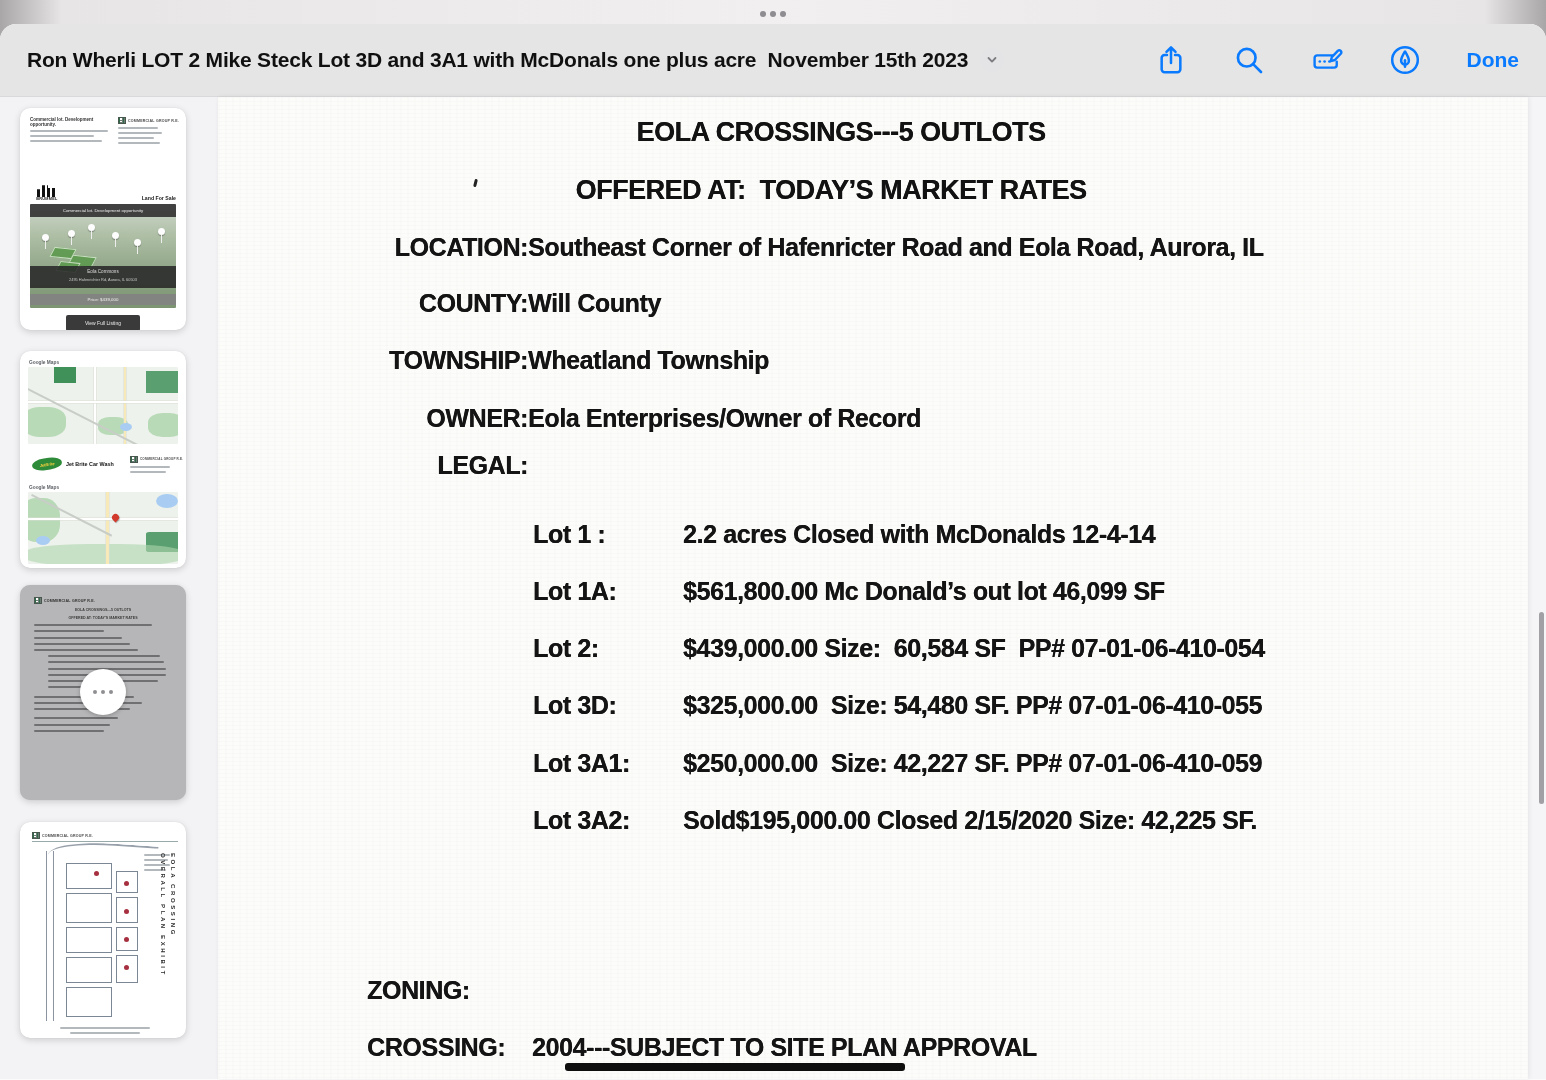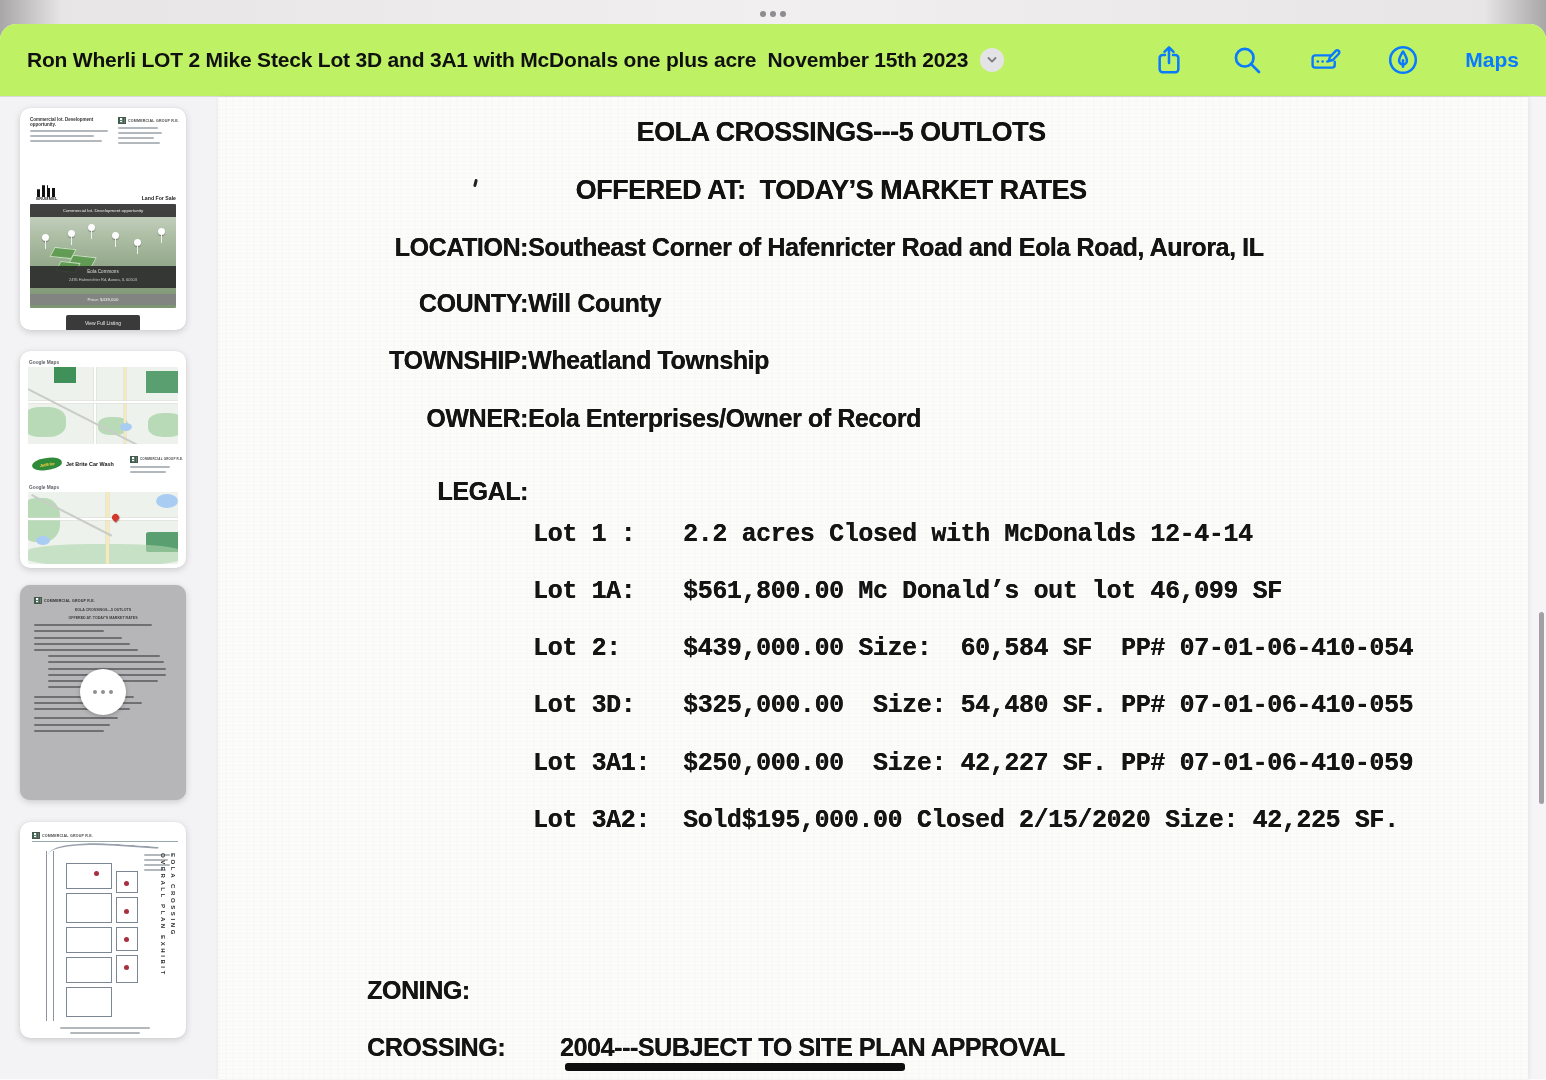--- a/index.html
+++ b/index.html
@@ -12,21 +12,21 @@
   
   .top-strip { position:absolute; top:0; left:0; width:100%; height:26px; }
   .drag-handle { position:absolute; top:11px; left:50%; transform:translateX(-50%);
     display:flex; gap:4px; cursor:pointer; }
   .drag-handle i { width:6px; height:6px; border-radius:50%; background:#8e8c90; }
 
   
   .window { position:absolute; top:24px; left:0; width:1546px; height:1056px;
     background:#fbfbfb; border-radius:16px 16px 0 0; overflow:hidden; }
 
-  .toolbar { position:relative; height:73px; background:#bef264;
+  .toolbar { position:relative; height:73px; background:#e5e5e5;
     border-bottom:1px solid #d9d8db; display:flex; align-items:center; }
   .title-group { display:flex; align-items:center; margin-left:27px; min-width:0; }
   .doc-title { font-size:21px; font-weight:700; color:#101010; white-space:pre; letter-spacing:-0.2px; }
   .title-chevron { margin-left:12px; width:24px; height:24px; border:none; border-radius:50%;
     background:#e4e3e6; display:flex; align-items:center; justify-content:center; cursor:pointer; flex:none; }
   .toolbar-actions { margin-left:auto; margin-right:27px; display:flex; align-items:center; gap:46px; }
   .tb-icon { width:32px; height:32px; display:block; cursor:pointer; }
   .done-btn { border:none; background:none; font-family:inherit; font-size:21px; font-weight:700;
     color:#0a7aff; cursor:pointer; }
 
@@ -124,24 +124,24 @@
   .page { position:absolute; left:0; top:0; width:1310px; height:982px; background:#fcfcfa;
     box-shadow:1px 0 5px rgba(0,0,0,.07);
     background-image:
       repeating-linear-gradient(180deg, rgba(110,110,95,.022) 0 1px, transparent 1px 4px),
       repeating-linear-gradient(90deg, rgba(110,110,95,.015) 0 2px, transparent 2px 7px); }
   .doc-row { position:absolute; display:flex; font-weight:700; font-size:25px;
     letter-spacing:-0.4px; color:#141414; white-space:pre; text-shadow:.3px 0 0 currentColor; }
   .doc-row .lbl { flex:none; }
   .field .lbl { width:160px;text-align:right; }
   .field { left:150px; }
-  .lot { left:315px;font-family:Liberation Mono, monospace; }
+  .lot { left:315px; }
   .lot .lbl { width:150px; }
   .cont { left:462px; }
-  .foot-f { left:149px;gap:28px; }
+  .foot-f { left:149px; }
   .foot-f .lbl { width:165px; }
   .doc-h { position:absolute; left:0; width:100%; text-align:center; font-weight:700;
     font-size:27px; letter-spacing:-0.5px; color:#121212; white-space:pre; text-shadow:.3px 0 0 currentColor; }
   .annex-underline { position:absolute; left:347px; top:966px; width:340px; height:8px;
     background:#0e0e0e; border-radius:3px; }
   .scan-noise { position:absolute; left:256px; top:82px; width:3px; height:8px; background:#222;
     border-radius:2px; transform:rotate(14deg); }
   .scrollbar-thumb { position:absolute; right:2px; top:515px; width:5px; height:192px;
     background:#a0a0a5; border-radius:3px; cursor:pointer; }
 </style>
@@ -184,21 +184,21 @@
           <circle cx="6.6" cy="13.1" r="1" fill="#0a7aff" stroke="none"></circle>
           <circle cx="10.2" cy="13.1" r="1" fill="#0a7aff" stroke="none"></circle>
           <circle cx="13.8" cy="13.1" r="1" fill="#0a7aff" stroke="none"></circle>
           <path d="M15.6 9.9 L20.1 5.2 a1.55 1.55 0 0 1 2.25 2.14 L17.9 12 l-3.1 .9 z"></path>
         </svg>
         <svg class="tb-icon" viewBox="0 0 24 24" fill="none" stroke="#0a7aff" stroke-width="1.9" stroke-linecap="round" stroke-linejoin="round">
           <circle cx="12" cy="12" r="9.6"></circle>
           <path d="M12 5.6 c-1.7 2.8 -2.9 5 -2.9 6.9 a2.9 2.9 0 0 0 5.8 0 c0 -1.9 -1.2 -4.1 -2.9 -6.9 Z"></path>
           <path d="M12 12.2 V17"></path>
         </svg>
-        <button class="done-btn">Maps</button>
+        <button class="done-btn">Done</button>
       </div>
     </div>
 
     <div class="content">
 
       <aside class="sidebar">
 
         <div class="thumb t1">
           <div class="hdr">
             <div class="email">
@@ -368,21 +368,21 @@
           </div>
           <div class="doc-row field" style="top:192px">
             <span class="lbl">COUNTY:</span><span class="val">Will County</span>
           </div>
           <div class="doc-row field" style="top:249px">
             <span class="lbl">TOWNSHIP:</span><span class="val">Wheatland Township</span>
           </div>
           <div class="doc-row field" style="top:307px">
             <span class="lbl">OWNER:</span><span class="val">Eola Enterprises/Owner of Record</span>
           </div>
-          <div class="doc-row field" style="top:380px">
+          <div class="doc-row field" style="top:354px">
             <span class="lbl">LEGAL:</span>
           </div>
 
           <div class="doc-row lot" style="top:423px">
             <span class="lbl">Lot 1 :</span><span class="val">2.2 acres Closed with McDonalds 12-4-14</span>
           </div>
           <div class="doc-row lot" style="top:480px">
             <span class="lbl">Lot 1A:</span><span class="val">$561,800.00 Mc Donald’s out lot 46,099 SF</span>
           </div>
           <div class="doc-row lot" style="top:537px">

